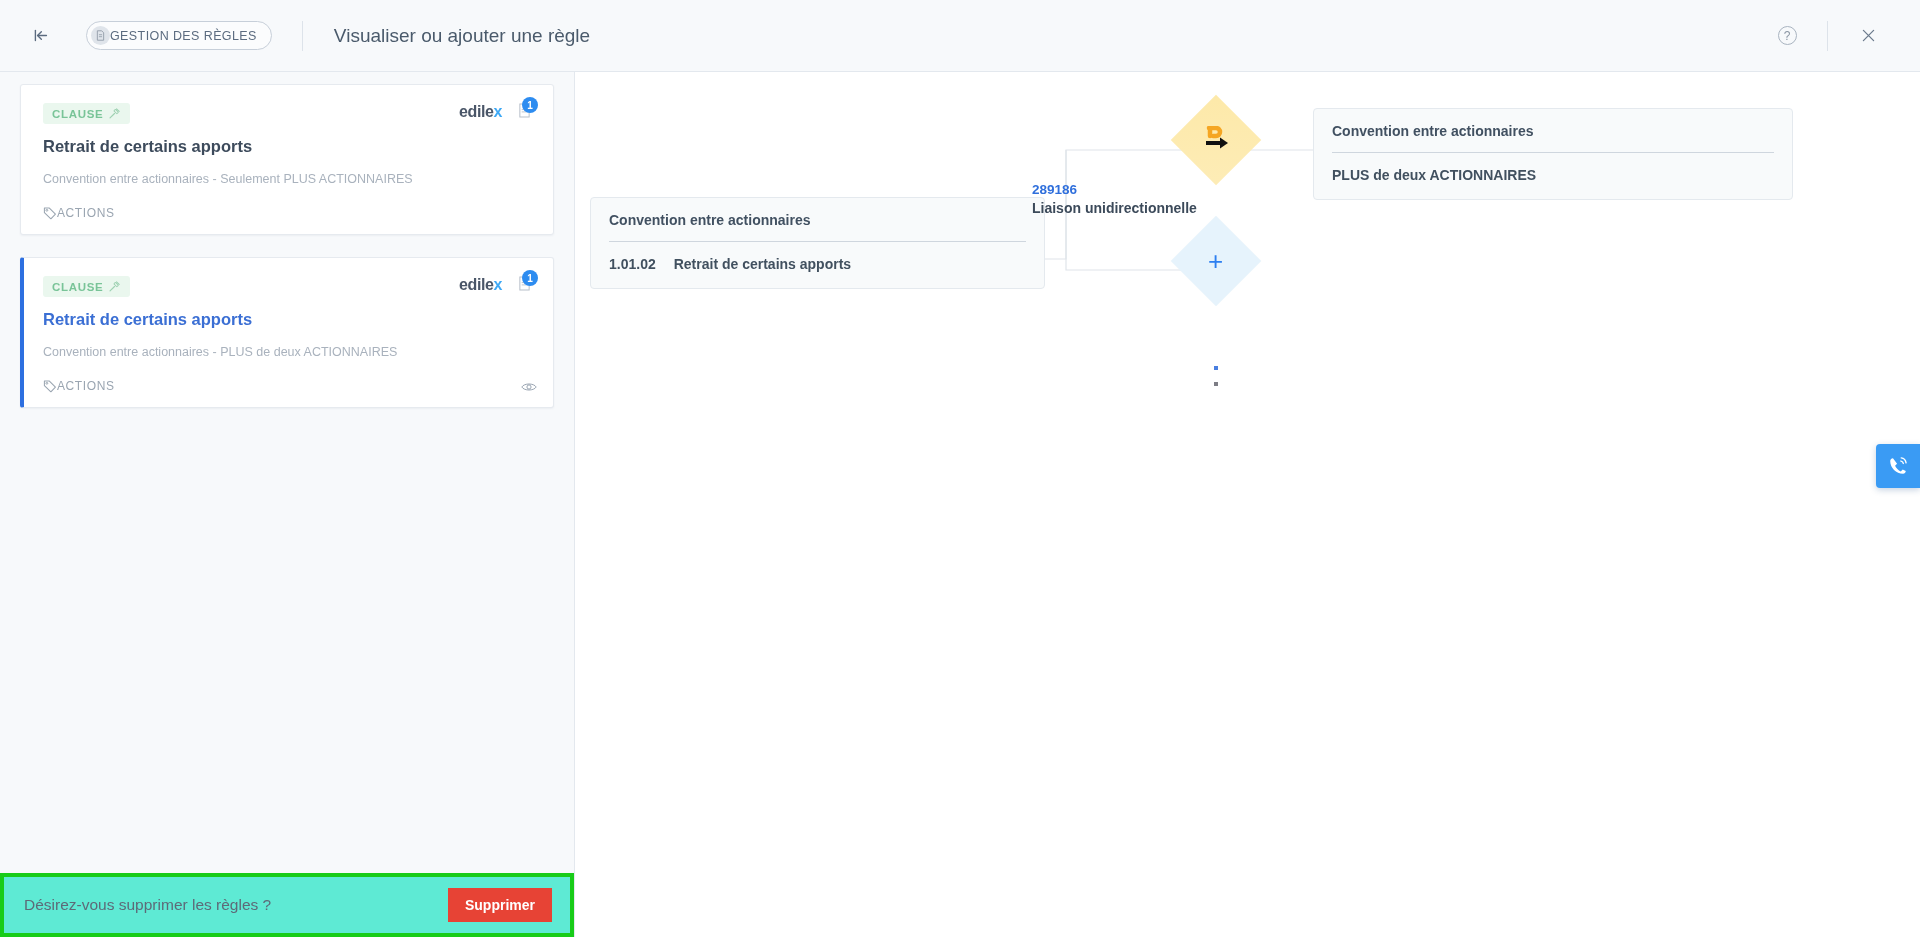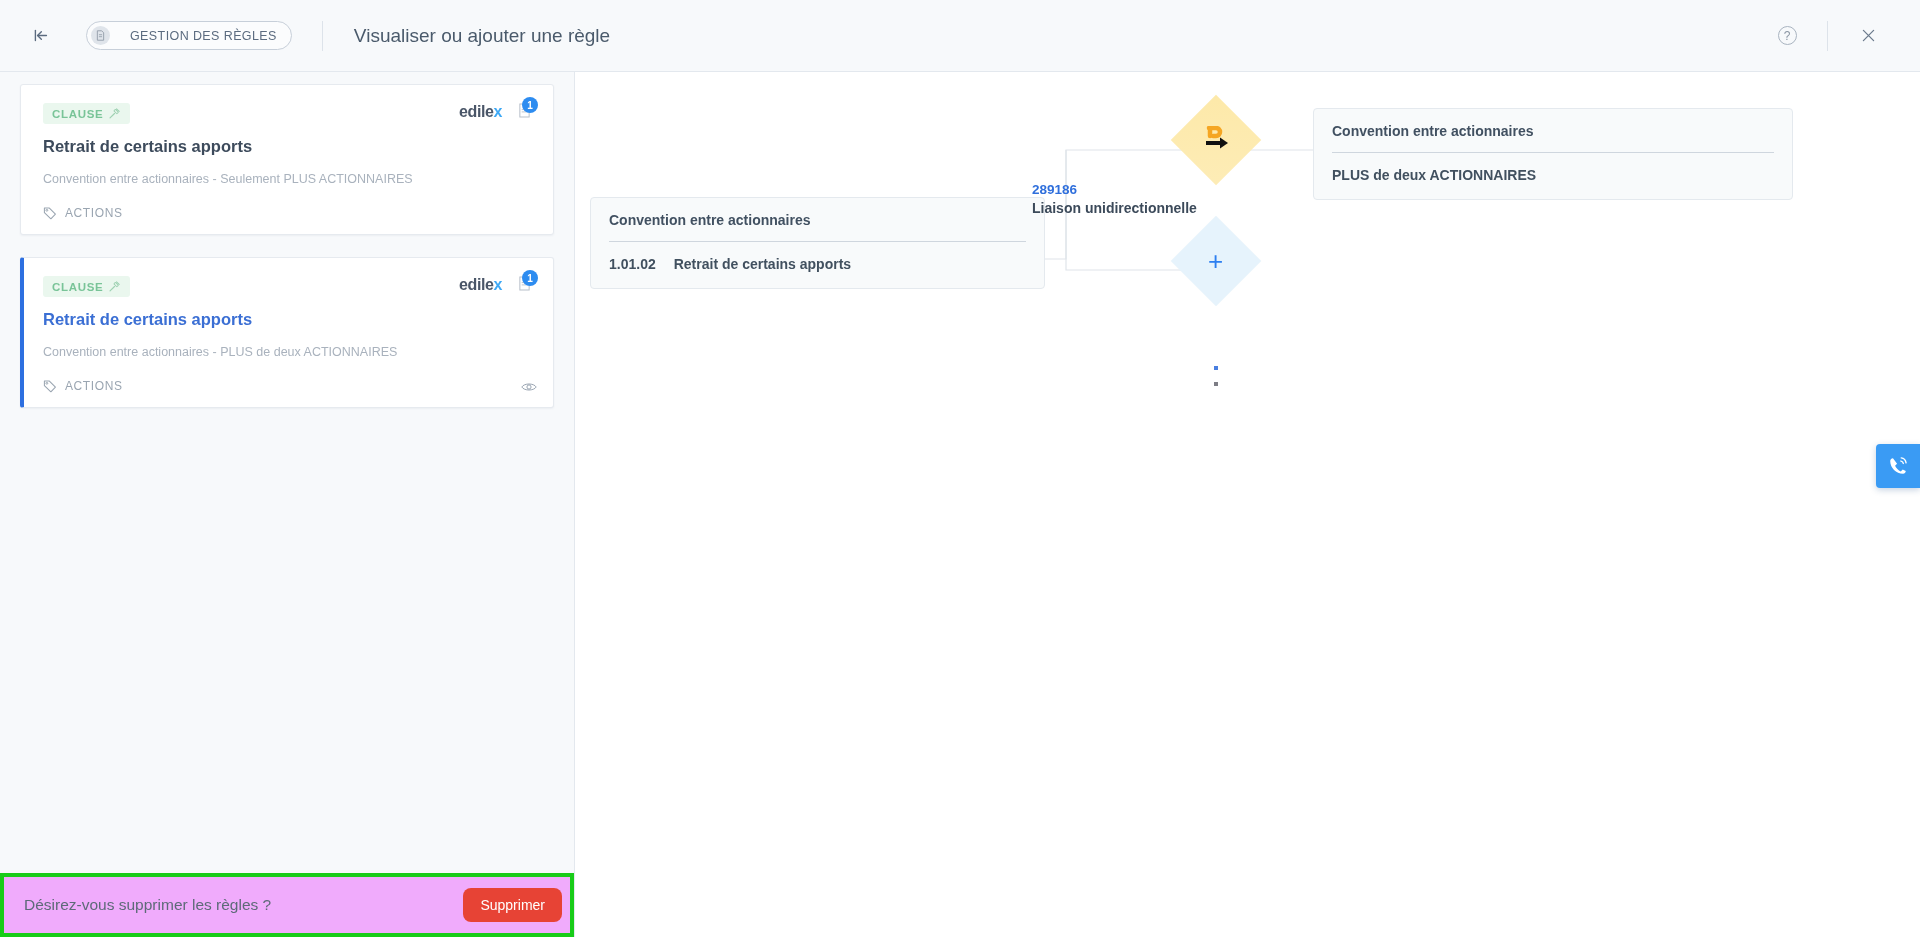--- a/index.html
+++ b/index.html
@@ -21,21 +21,21 @@
   }
   .back-btn {
     margin-left: 24px; width: 32px; height: 32px;
     display: flex; align-items: center; justify-content: center;
     cursor: pointer; color: #5b6b7f;
   }
   .pill {
     margin-left: 30px;
     height: 29px; padding: 0 14px 0 4px;
     border: 1px solid #c7cfd9; border-radius: 15px;
-    display: flex; align-items: center; gap: 20px;
+    display: flex; align-items: center; gap: 0;
     background: #fbfcfd; cursor: pointer;
   }
   .pill .doc-ico {
     width: 19px; height: 19px; border-radius: 50%;
     background: #dfe4ea;
     display: flex; align-items: center; justify-content: center;
     color: #8e99a6;
   }
   .pill .pill-label {
     font-size: 12.5px; letter-spacing: .4px;
@@ -94,21 +94,21 @@
   }
   .card-title {
     margin-top: 13px;
     font-size: 16.5px; font-weight: 700; color: #3d4b5c;
   }
   .card.selected .card-title { color: #3b6fd4; }
   .card-sub {
     margin-top: 16px; font-size: 12.5px; color: #a9b2bd; font-weight: 400;
   }
   .card-actions {
-    margin-top: 20px; display: flex; align-items: center; gap: 8px;
+    margin-top: 20px; display: flex; align-items: center; gap: 0;
     font-size: 12px; letter-spacing: .6px; color: #9aa5b1;
     cursor: pointer;
   }
   .brand {
     position: absolute; top: 18px; right: 22px;
     display: flex; align-items: flex-start; gap: 16px; margin-left: 9px;
   }
   .brand-word {
     font-size: 16px; font-weight: 700; letter-spacing: -.4px; color: #4a5668;
   }
@@ -122,33 +122,34 @@
   }
   .eye {
     position: absolute; right: 16px; bottom: 10px;
     color: #94a0ae; cursor: pointer;
   }
 
   
   .delete-bar {
     position: absolute; left: 0; bottom: 0;
     width: 574px; height: 64px;
-    background: #f0abfc;
+    background: #5eead4;
     border: 4px solid #18cc18;
     display: flex; align-items: center;
-    padding: 0 8px 0 20px;
+    padding: 0 18px 0 20px;
   }
   .delete-text { font-size: 15.5px; color: #5d6a78; }
   .delete-btn {
     margin-left: auto;
     background: #e74335; color: #fff;
-    border: none; border-radius: 8px;
+    border: none; border-radius: 0;
     padding: 9px 17px; font-size: 14px;
     font-family: "Liberation Sans", sans-serif;
     cursor: pointer;
+    font-weight: bold;
   }
 
   
   .canvas {
     position: absolute; top: 72px; left: 576px;
     width: 1344px; height: 865px; background: #fff;
     overflow: hidden;
   }
   .node-box {
     position: absolute;

